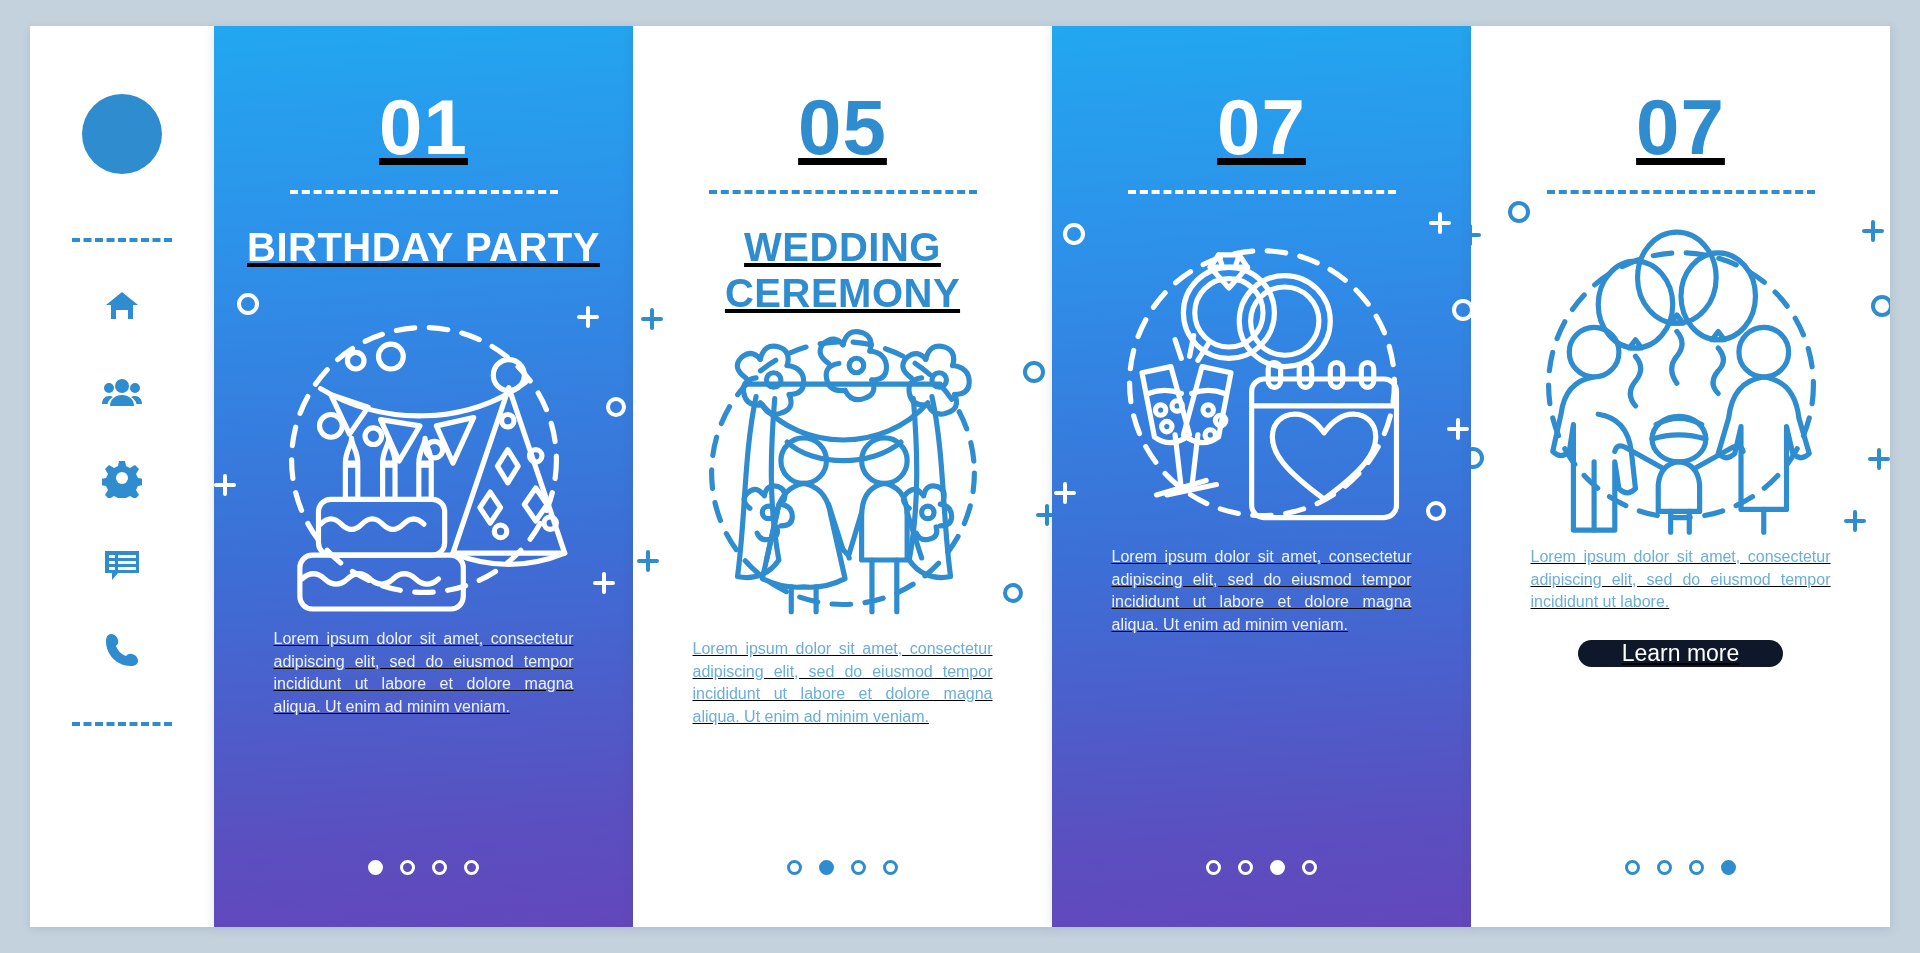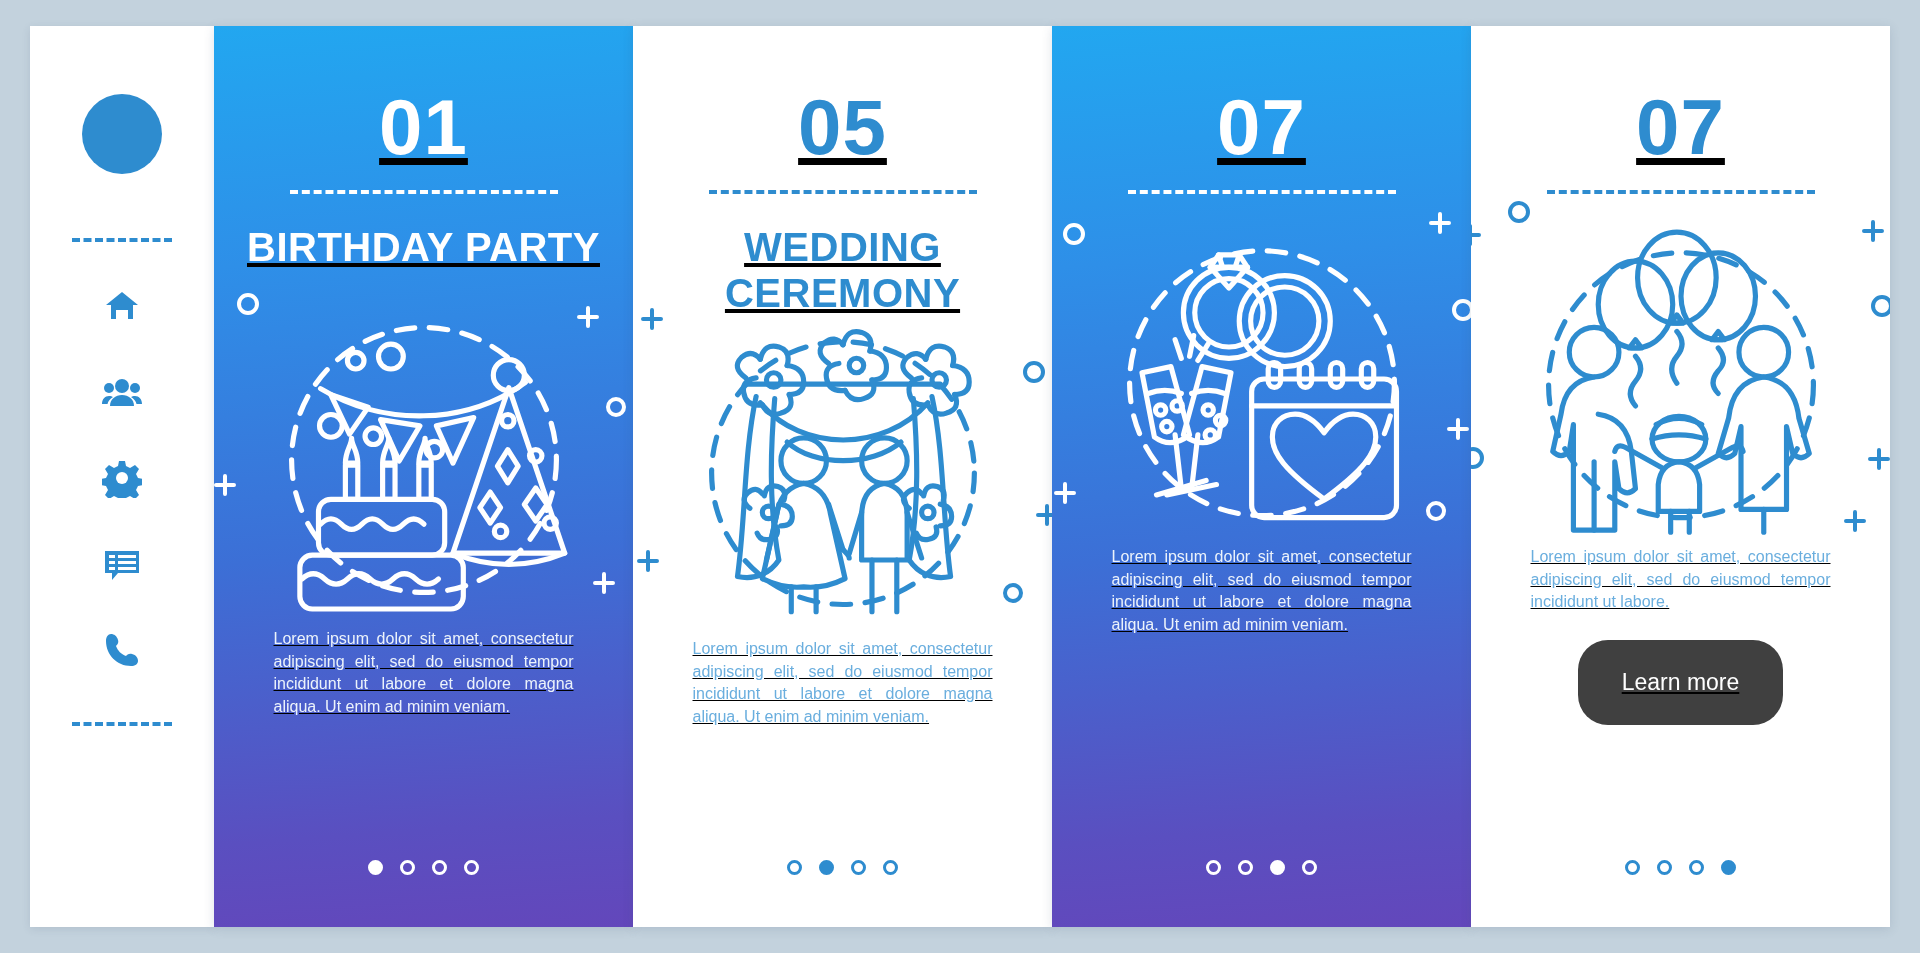--- a/index.html
+++ b/index.html
@@ -145,27 +145,27 @@
     font-size: 16px;
     line-height: 1.42;
     text-align: justify;
     margin-top: 18px;
   }
   .card.blue .card-text { color: #ecf3fb; }
   .card.white .card-text { color: #6aaede; }
 
   .learn-btn {
     margin-top: 26px;
-    background: #404040;
+    background: #0f172a;
     color: #ffffff;
     border: none;
     border-radius: 30px;
     font-family: "Liberation Sans", sans-serif;
     font-size: 23px;
-    padding: 29px 44px;
+    padding: 0 44px;
     cursor: pointer;
   }
 
   .dots {
     position: absolute;
     bottom: 52px;
     left: 0; right: 0;
     display: flex;
     justify-content: center;
     gap: 17px;

